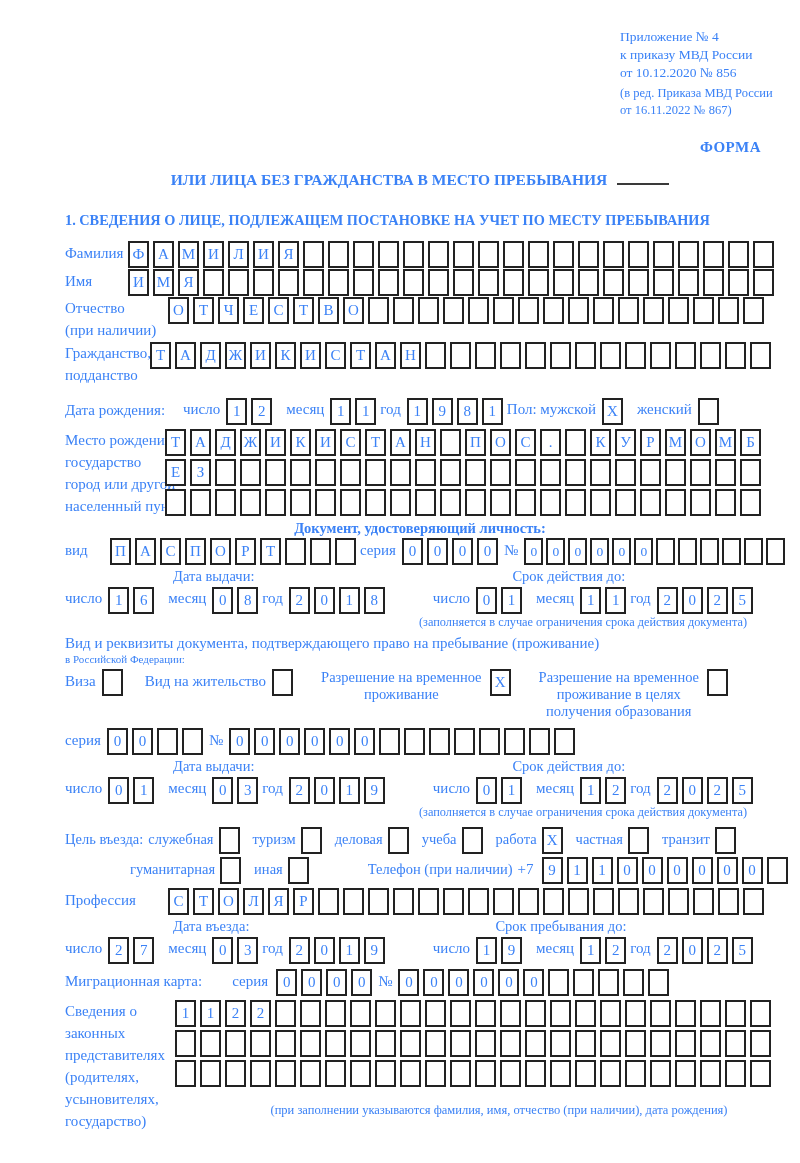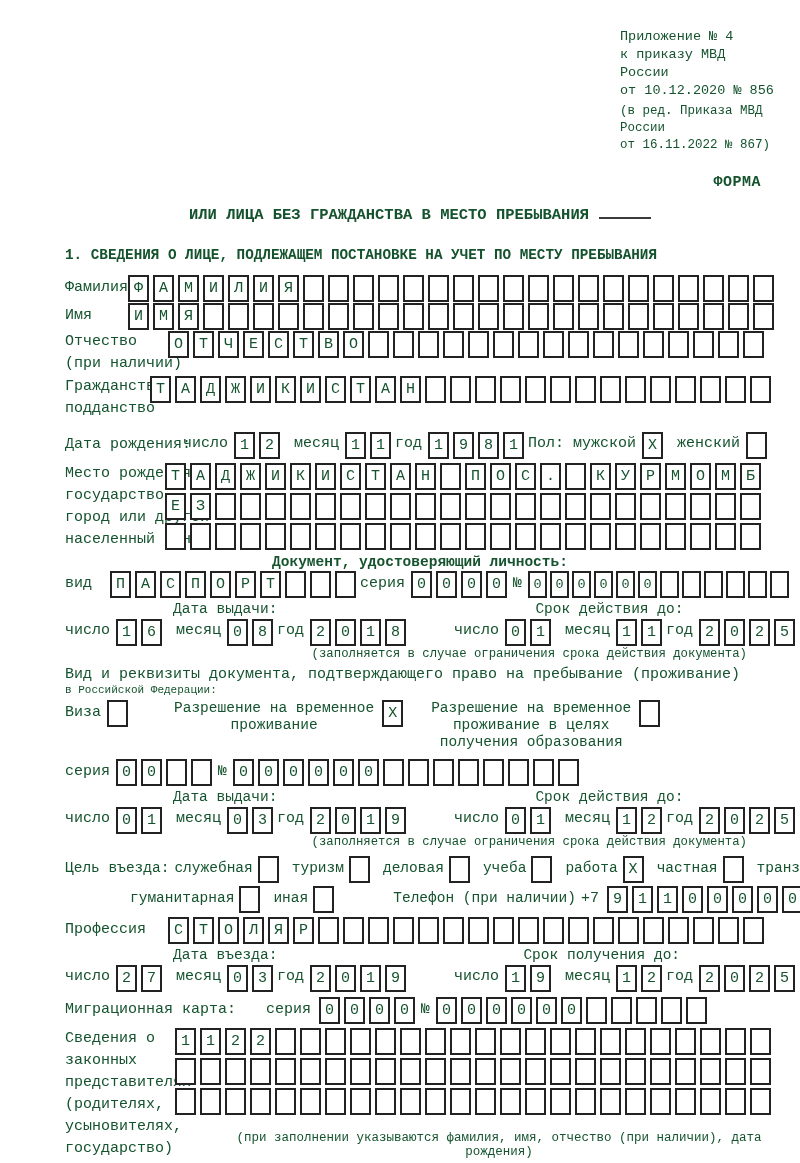--- a/index.html
+++ b/index.html
@@ -1,18 +1,18 @@
 <!DOCTYPE html>
 <html><head>
 <meta charset="utf-8">
 <style>
   html,body{margin:0;padding:0;background:#fff;}
   .page{position:relative;width:800px;height:1163px;box-sizing:border-box;
-        padding:28px 25px 0 65px;background:#fff;color:#14532d;
-        font-family:Liberation Mono, monospace;overflow:hidden;}
+        padding:28px 25px 0 65px;background:#fff;color:#3b82f6;
+        font-family:Liberation Serif, serif;overflow:hidden;}
   .appendix{margin-left:555px;font-size:13.5px;line-height:18px;}
   .edition{margin-left:555px;margin-top:3px;font-size:12.5px;line-height:17px;}
   .formword{font-weight:bold;text-align:right;padding-right:14px;font-size:15px;margin-top:20px;letter-spacing:.5px;}
   .title{text-align:center;font-weight:bold;font-size:15.5px;line-height:24px;margin-top:12px;}
   .blank{display:inline-block;width:52px;border-bottom:2px solid #3a3a3a;height:2px;margin-left:10px;}
   .sech{font-weight:bold;font-size:14.3px;margin-top:20px;white-space:nowrap;}
   .frow{display:flex;align-items:flex-start;margin-top:2px;}
   .lbl{font-size:15px;padding-top:4px;white-space:nowrap;}
   .lblcol{font-size:15px;line-height:22px;white-space:nowrap;}
   .w63{width:63px;flex:none;} .w103{width:103px;flex:none;} .w85{width:85px;flex:none;}
@@ -169,20 +169,24 @@
 
   <div class="plain">Вид и реквизиты документа, подтверждающего право на пребывание (проживание)</div>
   <div class="plain2">в Российской Федерации:</div>
 
   <div class="frow rvp-row">
     <span class="opt">
       <span class="lbl">Виза</span>
       <span class="strip"><span class="cb"></span></span>
     </span>
     <span class="sep"></span>
+    <span class="opt">
+      <span class="lbl">Вид на жительство</span>
+      <span class="strip"><span class="cb"></span></span>
+    </span>
     <span class="sep2"></span>
     <span class="opt">
       <span class="optlbl">
         <div>Разрешение на временное</div>
         <div>проживание</div>
       </span>
       <span class="strip"><span class="cb">X</span></span>
     </span>
     <span class="sep2"></span>
     <span class="opt">
@@ -273,21 +277,21 @@
     <span class="strip"><span class="cb">9</span><span class="cb">1</span><span class="cb">1</span><span class="cb">0</span><span class="cb">0</span><span class="cb">0</span><span class="cb">0</span><span class="cb">0</span><span class="cb">0</span><span class="cb"></span></span>
   </div>
 
   <div class="frow mt4">
     <span class="lbl w103">Профессия</span>
     <span class="strip"><span class="cb">С</span><span class="cb">Т</span><span class="cb">О</span><span class="cb">Л</span><span class="cb">Я</span><span class="cb">Р</span><span class="cb"></span><span class="cb"></span><span class="cb"></span><span class="cb"></span><span class="cb"></span><span class="cb"></span><span class="cb"></span><span class="cb"></span><span class="cb"></span><span class="cb"></span><span class="cb"></span><span class="cb"></span><span class="cb"></span><span class="cb"></span><span class="cb"></span><span class="cb"></span><span class="cb"></span><span class="cb"></span></span>
   </div>
 
   <div class="dhead mt5">
     <span class="dh1">Дата въезда:</span>
-    <span class="dh2b">Срок получения до:</span>
+    <span class="dh2b">Срок пребывания до:</span>
   </div>
   <div class="frow">
     <span class="dg">
       <span class="w">число</span>
       <span class="strip"><span class="cb">2</span><span class="cb">7</span></span>
       <span class="w2">месяц</span>
       <span class="strip"><span class="cb">0</span><span class="cb">3</span></span>
       <span class="w">год</span>
       <span class="strip"><span class="cb">2</span><span class="cb">0</span><span class="cb">1</span><span class="cb">9</span></span>
     </span>

